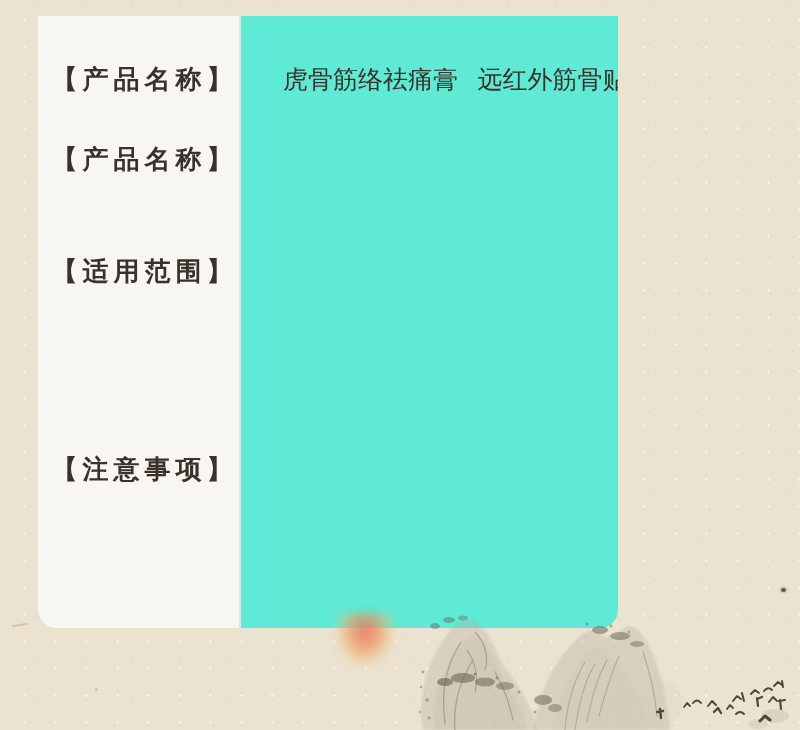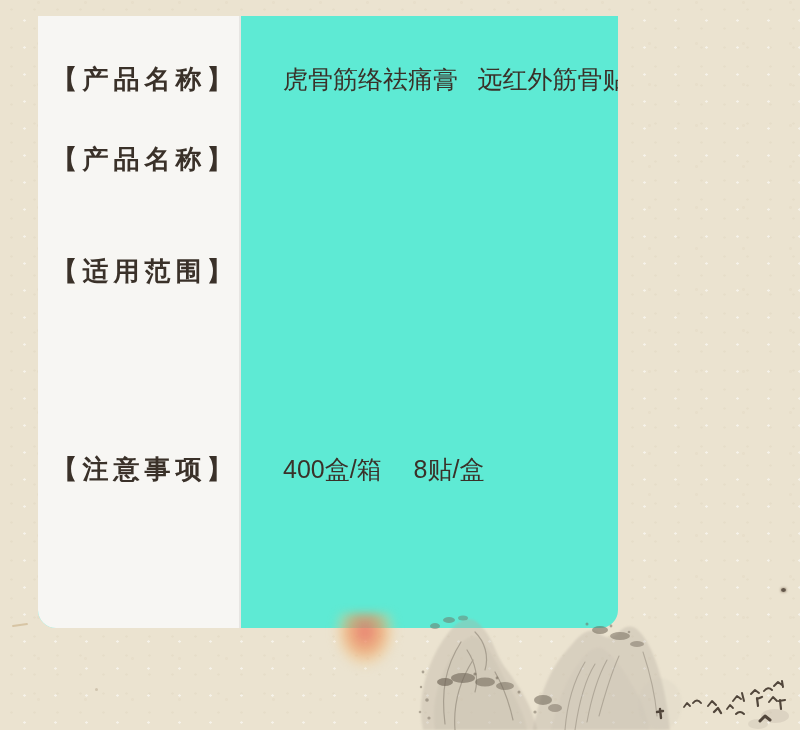--- a/index.html
+++ b/index.html
@@ -71,21 +71,20 @@
   <div class="label-col"></div>
 
   <div class="row-label r1">【产品名称】</div>
   <div class="row-value r1">虎骨筋络祛痛膏  远红外筋骨贴</div>
 
   <div class="row-label r2">【产品名称】</div>
 
   <div class="row-label r3">【适用范围】</div>
 
   <div class="row-label r4">【注意事项】</div>
-  <div class="row-value r4">400盒/箱　 8贴/盒</div>
 
 </div>
 
 <div class="sun"></div>
 
 <svg class="mountains" viewBox="0 0 275 118" xmlns="http://www.w3.org/2000/svg">
   <defs>
     <filter id="wash" x="-20%" y="-20%" width="140%" height="140%">
       <feGaussianBlur stdDeviation="0.8"></feGaussianBlur>
     </filter>

